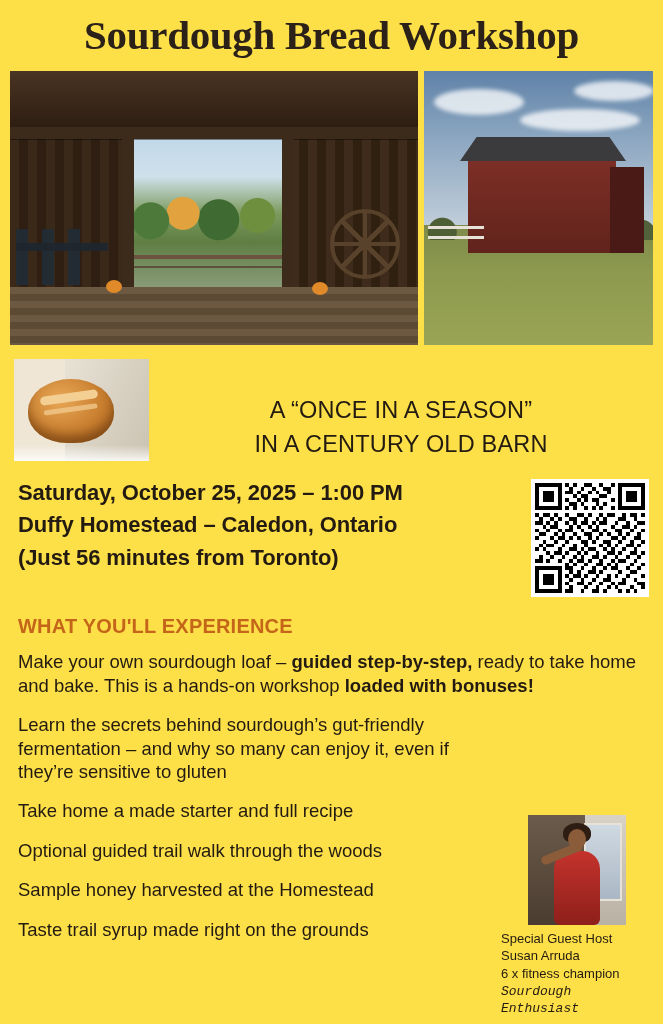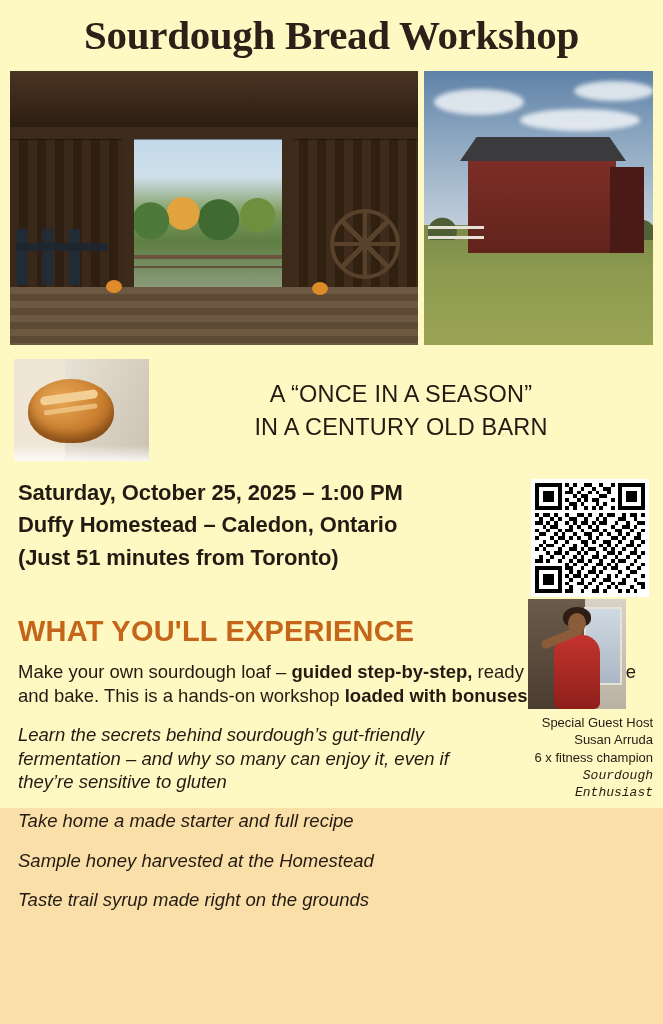--- a/index.html
+++ b/index.html
@@ -9,23 +9,23 @@
   body {
     width: 663px;
     height: 1024px;
     background: #fae0a8;
     font-family: "Liberation Sans", sans-serif;
     overflow: hidden;
     position: relative;
   }
   .page {
     width: 663px;
-    height: 808px;
+    height: 1024px;
     position: relative;
-    background: #fef9c3;
+    background: #fde047;
   }
 
   
   .title {
     font-family: "Liberation Serif", serif;
     font-weight: bold;
     font-size: 41px;
     color: #2b2118;
     text-align: center;
     letter-spacing: -0.3px;
@@ -164,21 +164,21 @@
       radial-gradient(circle at 28% 60%, #415430 0 16px, transparent 17px),
       radial-gradient(circle at 52% 72%, #55663a 0 13px, transparent 14px),
       radial-gradient(circle at 76% 62%, #45572f 0 15px, transparent 16px),
       radial-gradient(circle at 95% 74%, #51623a 0 13px, transparent 14px);
   }
 
   
   .mid {
     display: flex;
     margin: 10px 10px 0 14px;
-    align-items: center;
+    align-items: flex-end;
   }
   .bread-photo {
     flex: 0 0 135px;
     height: 102px;
     position: relative;
     overflow: hidden;
     background: #efe6d6;
     margin-top: 4px;
   }
   .bread-cloth {
@@ -236,54 +236,53 @@
     background: #fff;
     padding: 4px;
     box-sizing: border-box;
     margin-top: 2px;
   }
   .qr-inner { width: 100%; height: 100%; }
 
   
   .section-title {
     margin: 18px 12px 0 18px;
-    font-size: 29px;
+    font-size: 20px;
     font-weight: bold;
     color: #c4651a;
     letter-spacing: .2px;
   }
 
   
   .body-copy {
     margin: 12px 14px 0 18px;
     font-size: 18.5px;
     color: #231a12;
     line-height: 1.27;
   }
   .body-copy b { font-weight: bold; }
 
   .bullets {
     margin: 16px 0 0 18px;
     width: 480px;
-    font-style: italic;
   }
   .bullet {
     font-size: 18.5px;
     color: #231a12;
     line-height: 1.27;
     margin-bottom: 16px;
   }
 
   
   .guest {
     position: absolute;
     right: 10px;
     bottom: 6px;
     width: 152px;
-    text-align: right;
+    text-align: left;
   }
   .guest-photo {
     width: 98px;
     height: 110px;
     margin: 0 auto;
     position: relative;
     overflow: hidden;
     background: linear-gradient(180deg,#d8d2c6 0%, #b9b2a4 100%);
   }
   .guest-wall {
@@ -371,21 +370,21 @@
     <div class="headline">
       <div>A “ONCE IN A SEASON”</div>
       <div>IN A CENTURY OLD BARN</div>
     </div>
   </div>
 
   <div class="details-row">
     <div class="details">
       <div class="line">Saturday, October 25, 2025 – 1:00 PM</div>
       <div class="line">Duffy Homestead – Caledon, Ontario</div>
-      <div class="line">(Just 51 minutes from Toronto)</div>
+      <div class="line">(Just 56 minutes from Toronto)</div>
     </div>
     <div class="qr">
       <svg class="qr-inner" viewBox="0 0 29 29" shape-rendering="crispEdges">
         <rect width="29" height="29" fill="#ffffff"></rect>
         <g fill="#000000">
           <rect x="0" y="0" width="7" height="1"></rect>
             <rect x="0" y="6" width="7" height="1"></rect>
           <rect x="0" y="0" width="1" height="7"></rect>
             <rect x="6" y="0" width="1" height="7"></rect>
           <rect x="2" y="2" width="3" height="3"></rect>
@@ -623,20 +622,21 @@
 
   <div class="section-title">WHAT YOU'LL EXPERIENCE</div>
 
   <div class="body-copy">
     <span>Make your own sourdough loaf – </span><b>guided step-by-step,</b><span> ready to take home and bake. This is a hands-on workshop </span><b>loaded with bonuses!</b>
   </div>
 
   <div class="bullets">
     <div class="bullet">Learn the secrets behind sourdough’s gut-friendly fermentation – and why so many can enjoy it, even if they’re sensitive to gluten</div>
     <div class="bullet">Take home a made starter and full recipe</div>
+    <div class="bullet">Optional guided trail walk through the woods</div>
     <div class="bullet">Sample honey harvested at the Homestead</div>
     <div class="bullet">Taste trail syrup made right on the grounds</div>
   </div>
 
   <div class="guest">
     <div class="guest-photo">
       <div class="guest-wall"></div>
       <div class="guest-window"></div>
       <div class="guest-dress"></div>
       <div class="guest-arm"></div>

